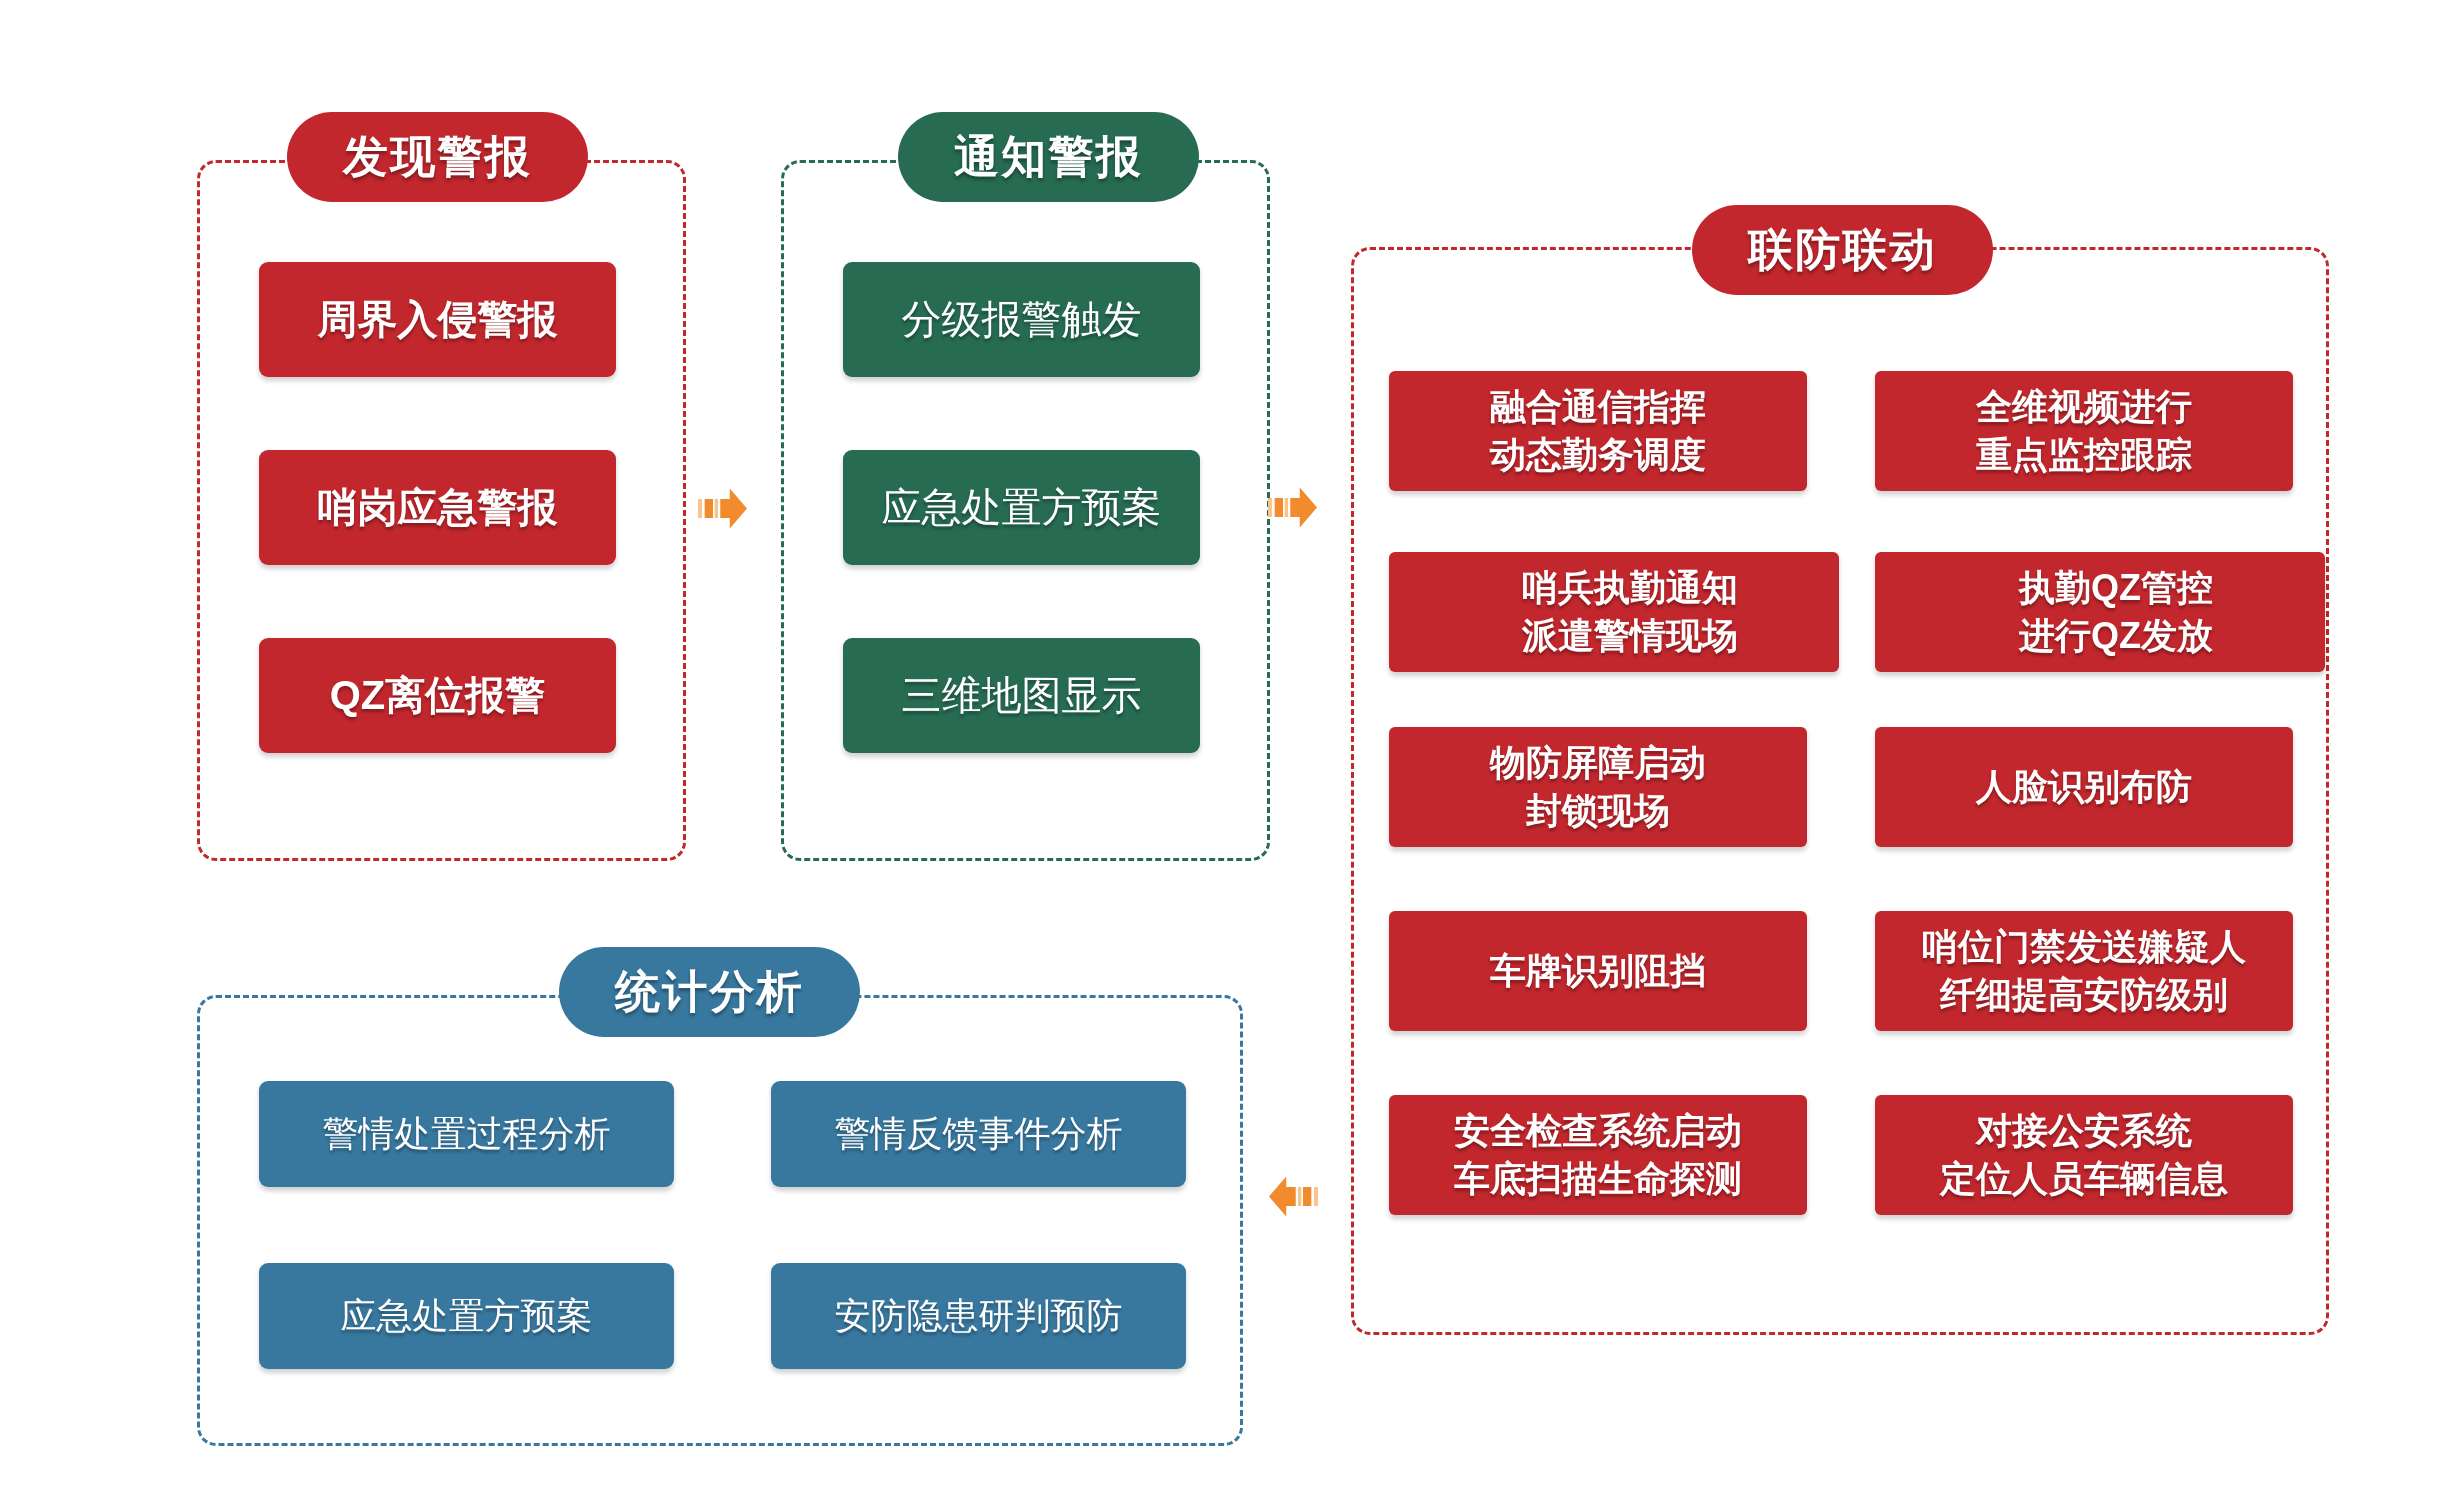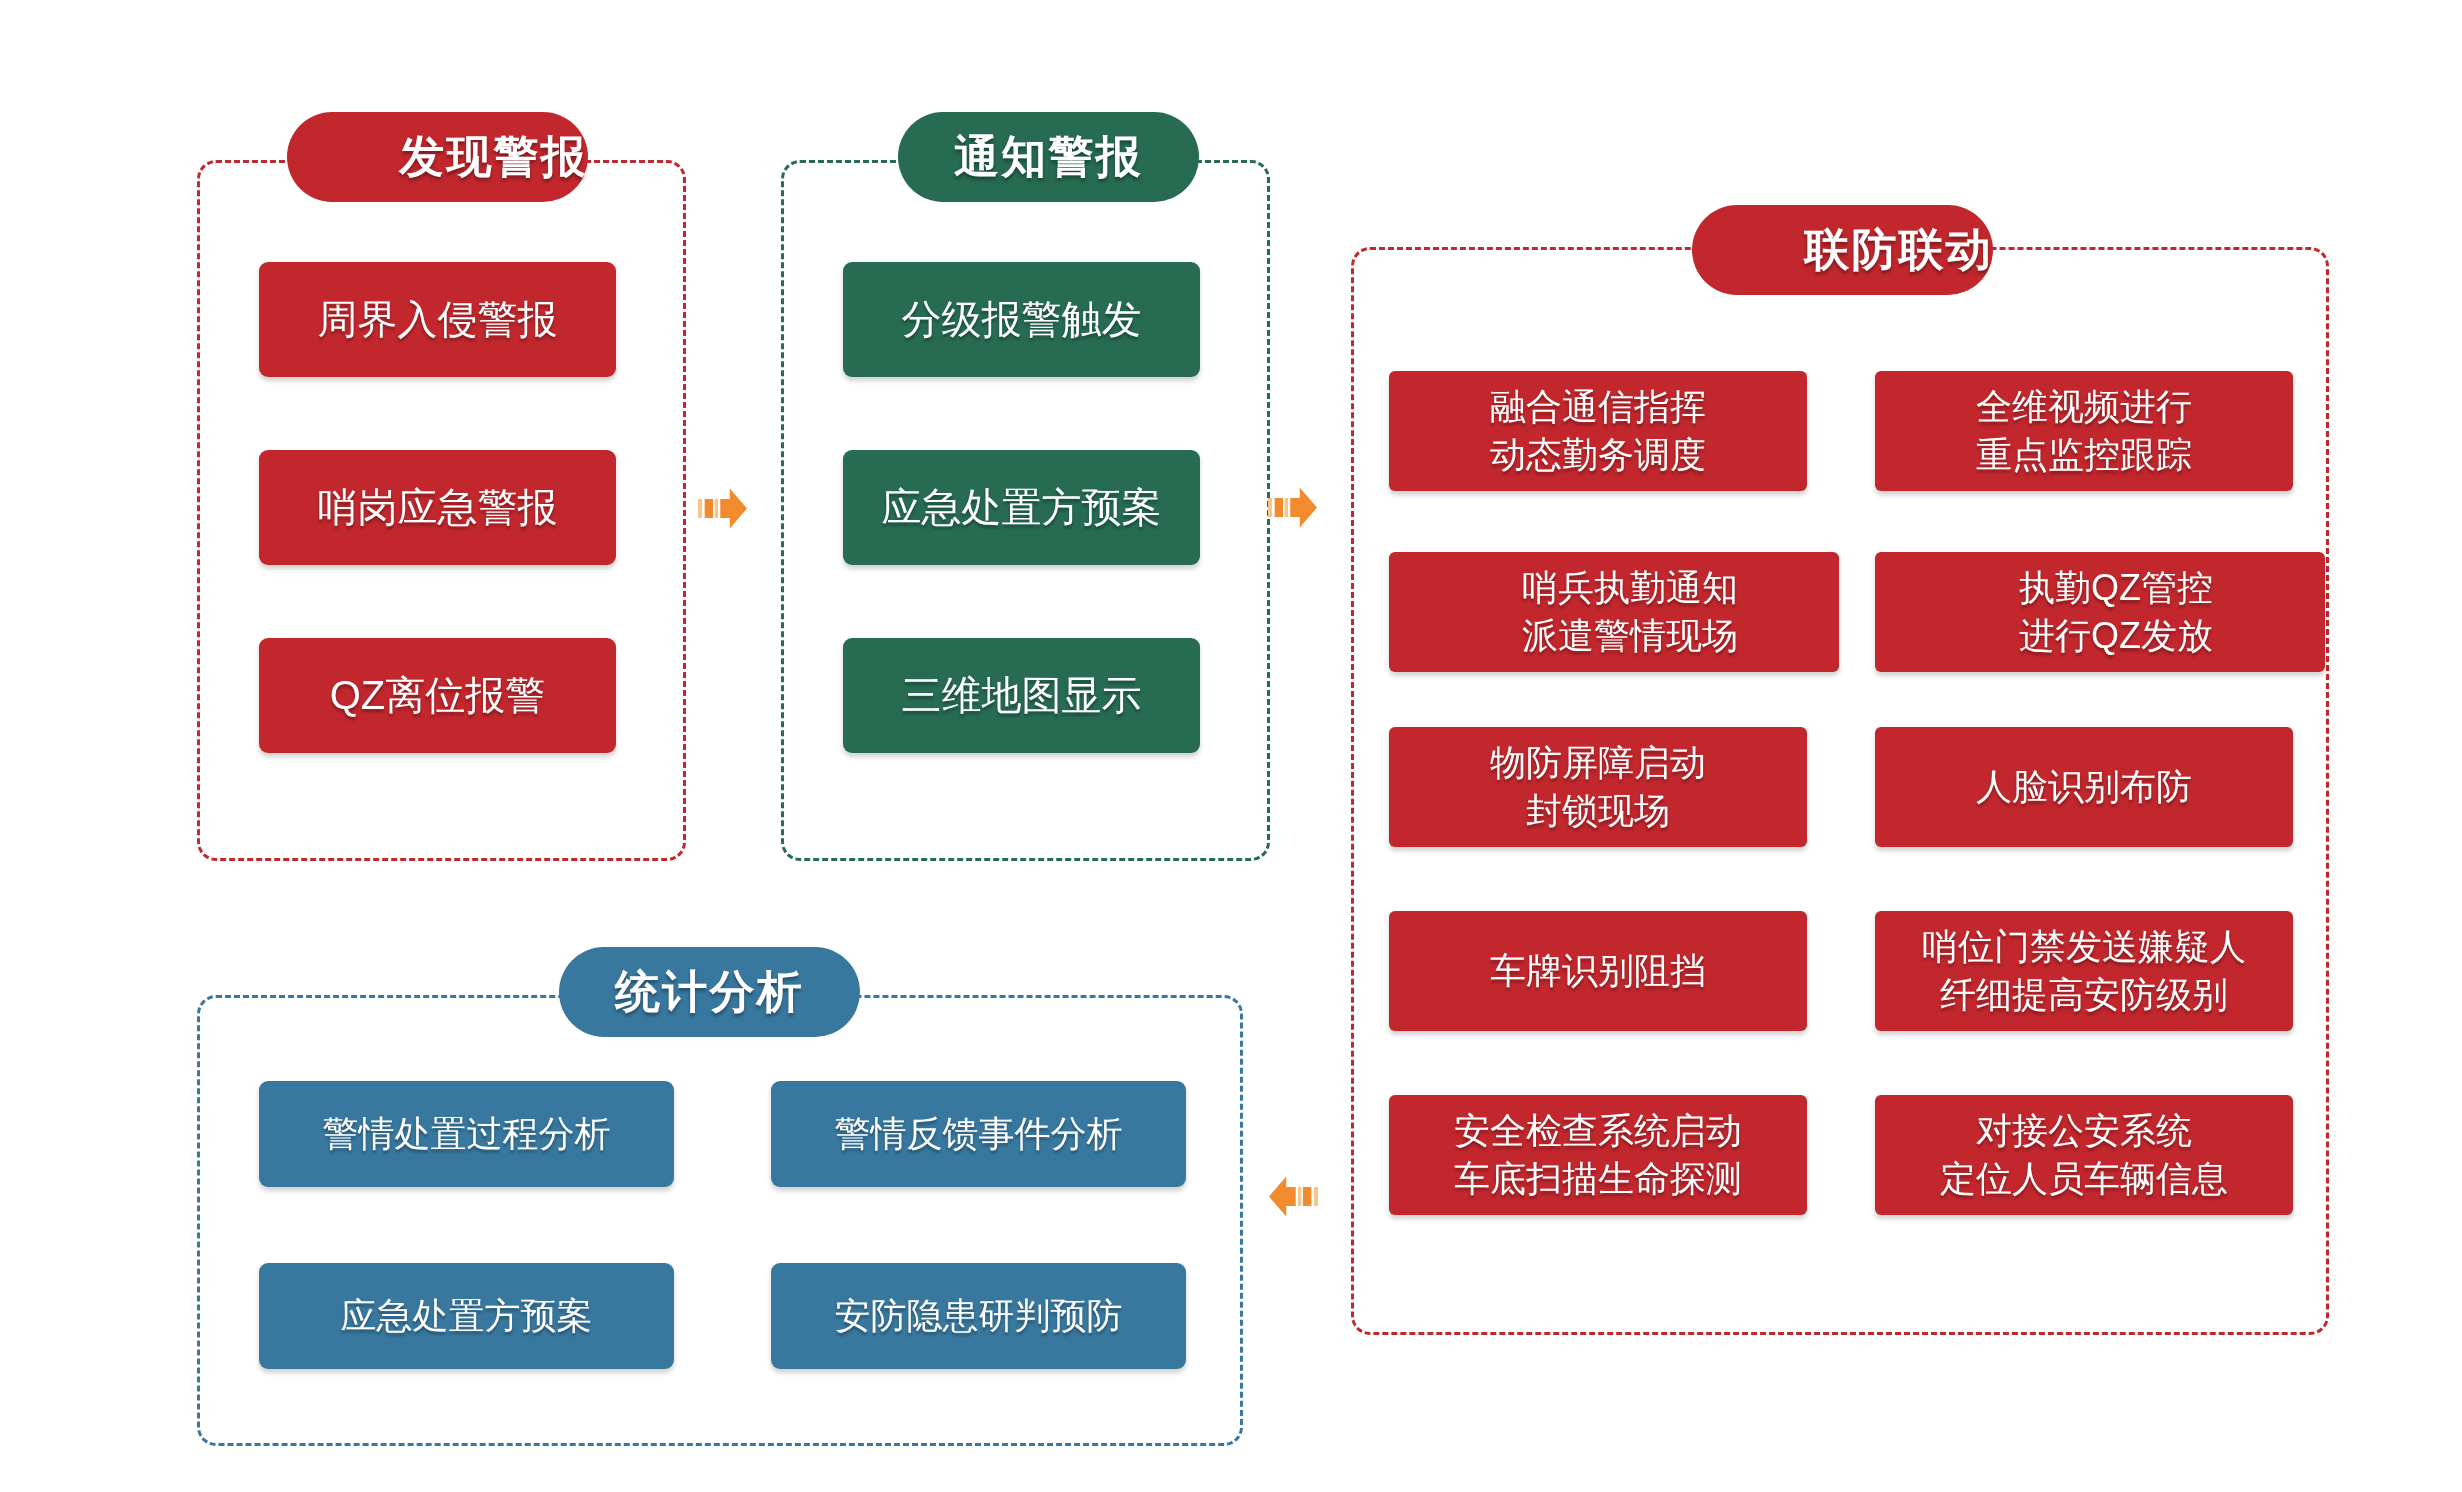--- a/index.html
+++ b/index.html
@@ -47,21 +47,21 @@
     display: flex;
     align-items: center;
     justify-content: center;
     color: #ffffff;
     font-size: 45px;
     font-weight: bold;
     letter-spacing: 2.2px;
     text-shadow: 0 2.8px 3.4px rgba(0,0,0,0.35);
     z-index: 3;
   }
-  .pill.red   { background: var(--red); justify-content: flex-end; }
+  .pill.red   { background: var(--red); }
   .pill.green { background: var(--green); }
   .pill.blue  { background: var(--blue); }
   #pill-discover { left: 287px;  top: 112px; }
   #pill-notify   { left: 898px; top: 112px; }
   #pill-linkage  { left: 1692px; top: 205px; }
   #pill-stats    { left: 559px;  top: 947px; }
 
   
   .btn {
     position: absolute;
@@ -73,21 +73,21 @@
     text-align: center;
     border-radius: 9px;
     box-shadow: 0 3.4px 5.6px rgba(0,0,0,0.18);
     z-index: 2;
   }
   .btn .line {
     display: block;
     text-shadow: 0 2.8px 2.8px rgba(0,0,0,0.3);
     white-space: nowrap;
   }
-  .btn.red   { background: var(--red); }
+  .btn.red   { background: var(--red); font-weight: bold; }
   .btn.green { background: var(--green); }
   .btn.blue  { background: var(--blue); text-align: right; }
 
   
   .big-btn { width: 357px; height: 115px; font-size: 40px; }
   .g1 { left: 259px; }
   .g2 { left: 843px; }
   .row-a { top: 262px; }
   .row-b { top: 450px; }
   .row-c { top: 638px; }

